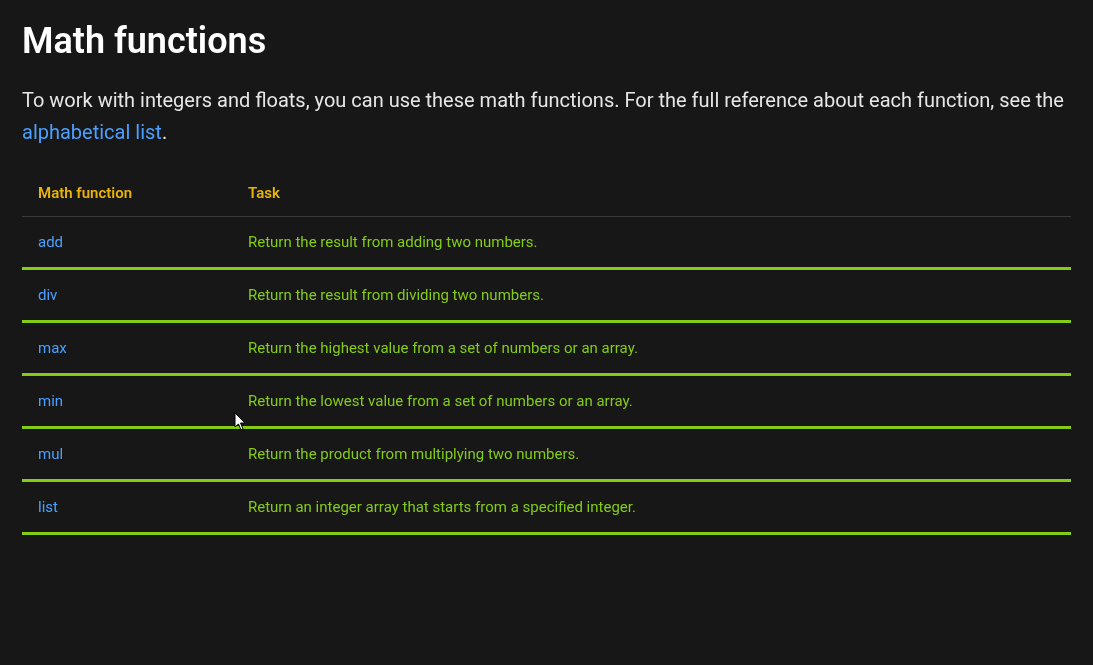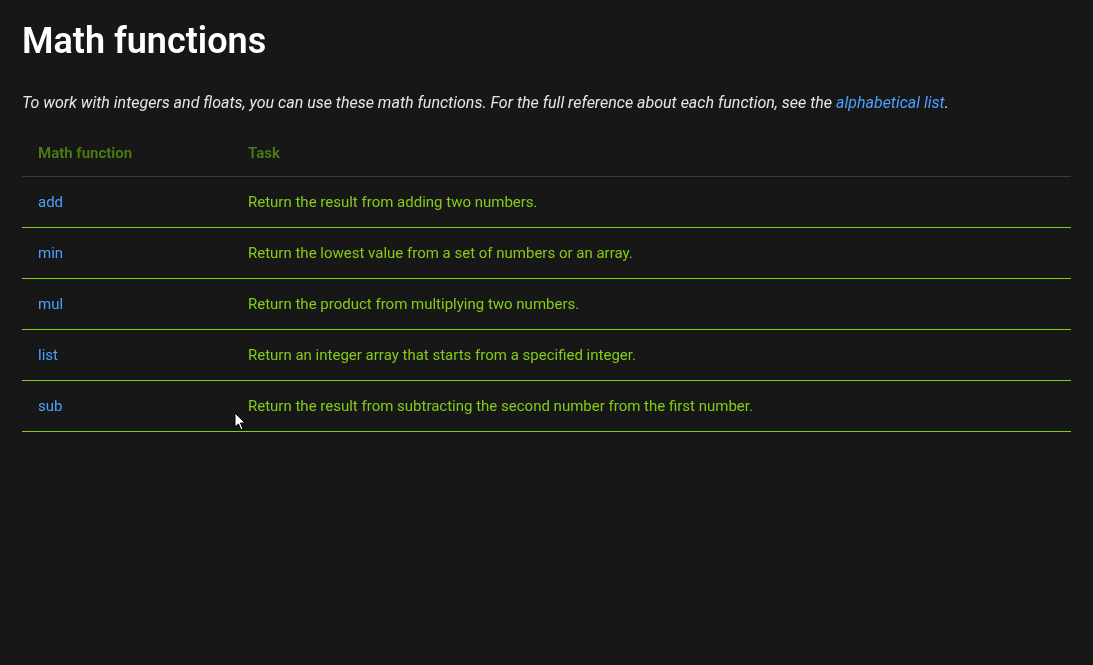--- a/index.html
+++ b/index.html
@@ -14,51 +14,50 @@
       width: 1093px;
       height: 665px;
       padding: 12px 22px;
       overflow: hidden;
       position: relative;
     }
     h1.page-title {
       font-size: 36px;
       font-weight: 600;
       color: #ffffff;
-      margin-bottom: 28px;
+      margin-bottom: 22px;
       margin-top: 8px;
     }
     p.intro {
-      font-size: 16px;
+      font-size: 20px;
       line-height: 1.6;
       color: #e6e6e6;
-      margin-bottom: 14px;
-      font-style: italic;
+      margin-bottom: 22px;
     }
     a.doc-link {
       color: #4aa0ff;
       text-decoration: none;
     }
     table.func-table {
       width: 100%;
       border-collapse: collapse;
       margin-top: 6px;
     }
     table.func-table th {
       text-align: left;
       font-weight: 600;
       font-size: 15px;
-      color: #4d7c0f;
+      color: #eab308;
       padding: 14px 16px;
       border-bottom: 1px solid #3a3a3a;
     }
     table.func-table td {
       font-size: 15px;
       padding: 16px 16px;
-      border-bottom: 1px solid #84cc16;
+      border-bottom: 3px solid #84cc16;
       vertical-align: middle;
     }
     table.func-table th:first-child,
     table.func-table td:first-child {
       width: 210px;
     }
     table.func-table td.func-name a {
       color: #4aa0ff;
       text-decoration: none;
     }
@@ -89,35 +88,39 @@
       <th>Math function</th>
       <th>Task</th>
     </tr>
   </thead>
   <tbody>
     <tr>
       <td class="func-name"><a href="#">add</a></td>
       <td class="func-task">Return the result from adding two numbers.</td>
     </tr>
     <tr>
+      <td class="func-name"><a href="#">div</a></td>
+      <td class="func-task">Return the result from dividing two numbers.</td>
+    </tr>
+    <tr>
+      <td class="func-name"><a href="#">max</a></td>
+      <td class="func-task">Return the highest value from a set of numbers or an array.</td>
+    </tr>
+    <tr>
       <td class="func-name"><a href="#">min</a></td>
       <td class="func-task">Return the lowest value from a set of numbers or an array.</td>
     </tr>
     <tr>
       <td class="func-name"><a href="#">mul</a></td>
       <td class="func-task">Return the product from multiplying two numbers.</td>
     </tr>
     <tr>
       <td class="func-name"><a href="#">list</a></td>
       <td class="func-task">Return an integer array that starts from a specified integer.</td>
     </tr>
-    <tr>
-      <td class="func-name"><a href="#">sub</a></td>
-      <td class="func-task">Return the result from subtracting the second number from the first number.</td>
-    </tr>
   </tbody>
 </table>
 
 <div class="cursor">
   <svg viewBox="0 0 14 20" width="14" height="20">
     <path d="M1 1 L1 15 L4.5 12 L7 18 L9 17 L6.5 11 L11 11 Z" fill="#ffffff" stroke="#000000" stroke-width="1"></path>
   </svg>
 </div>
 
 </body></html>

